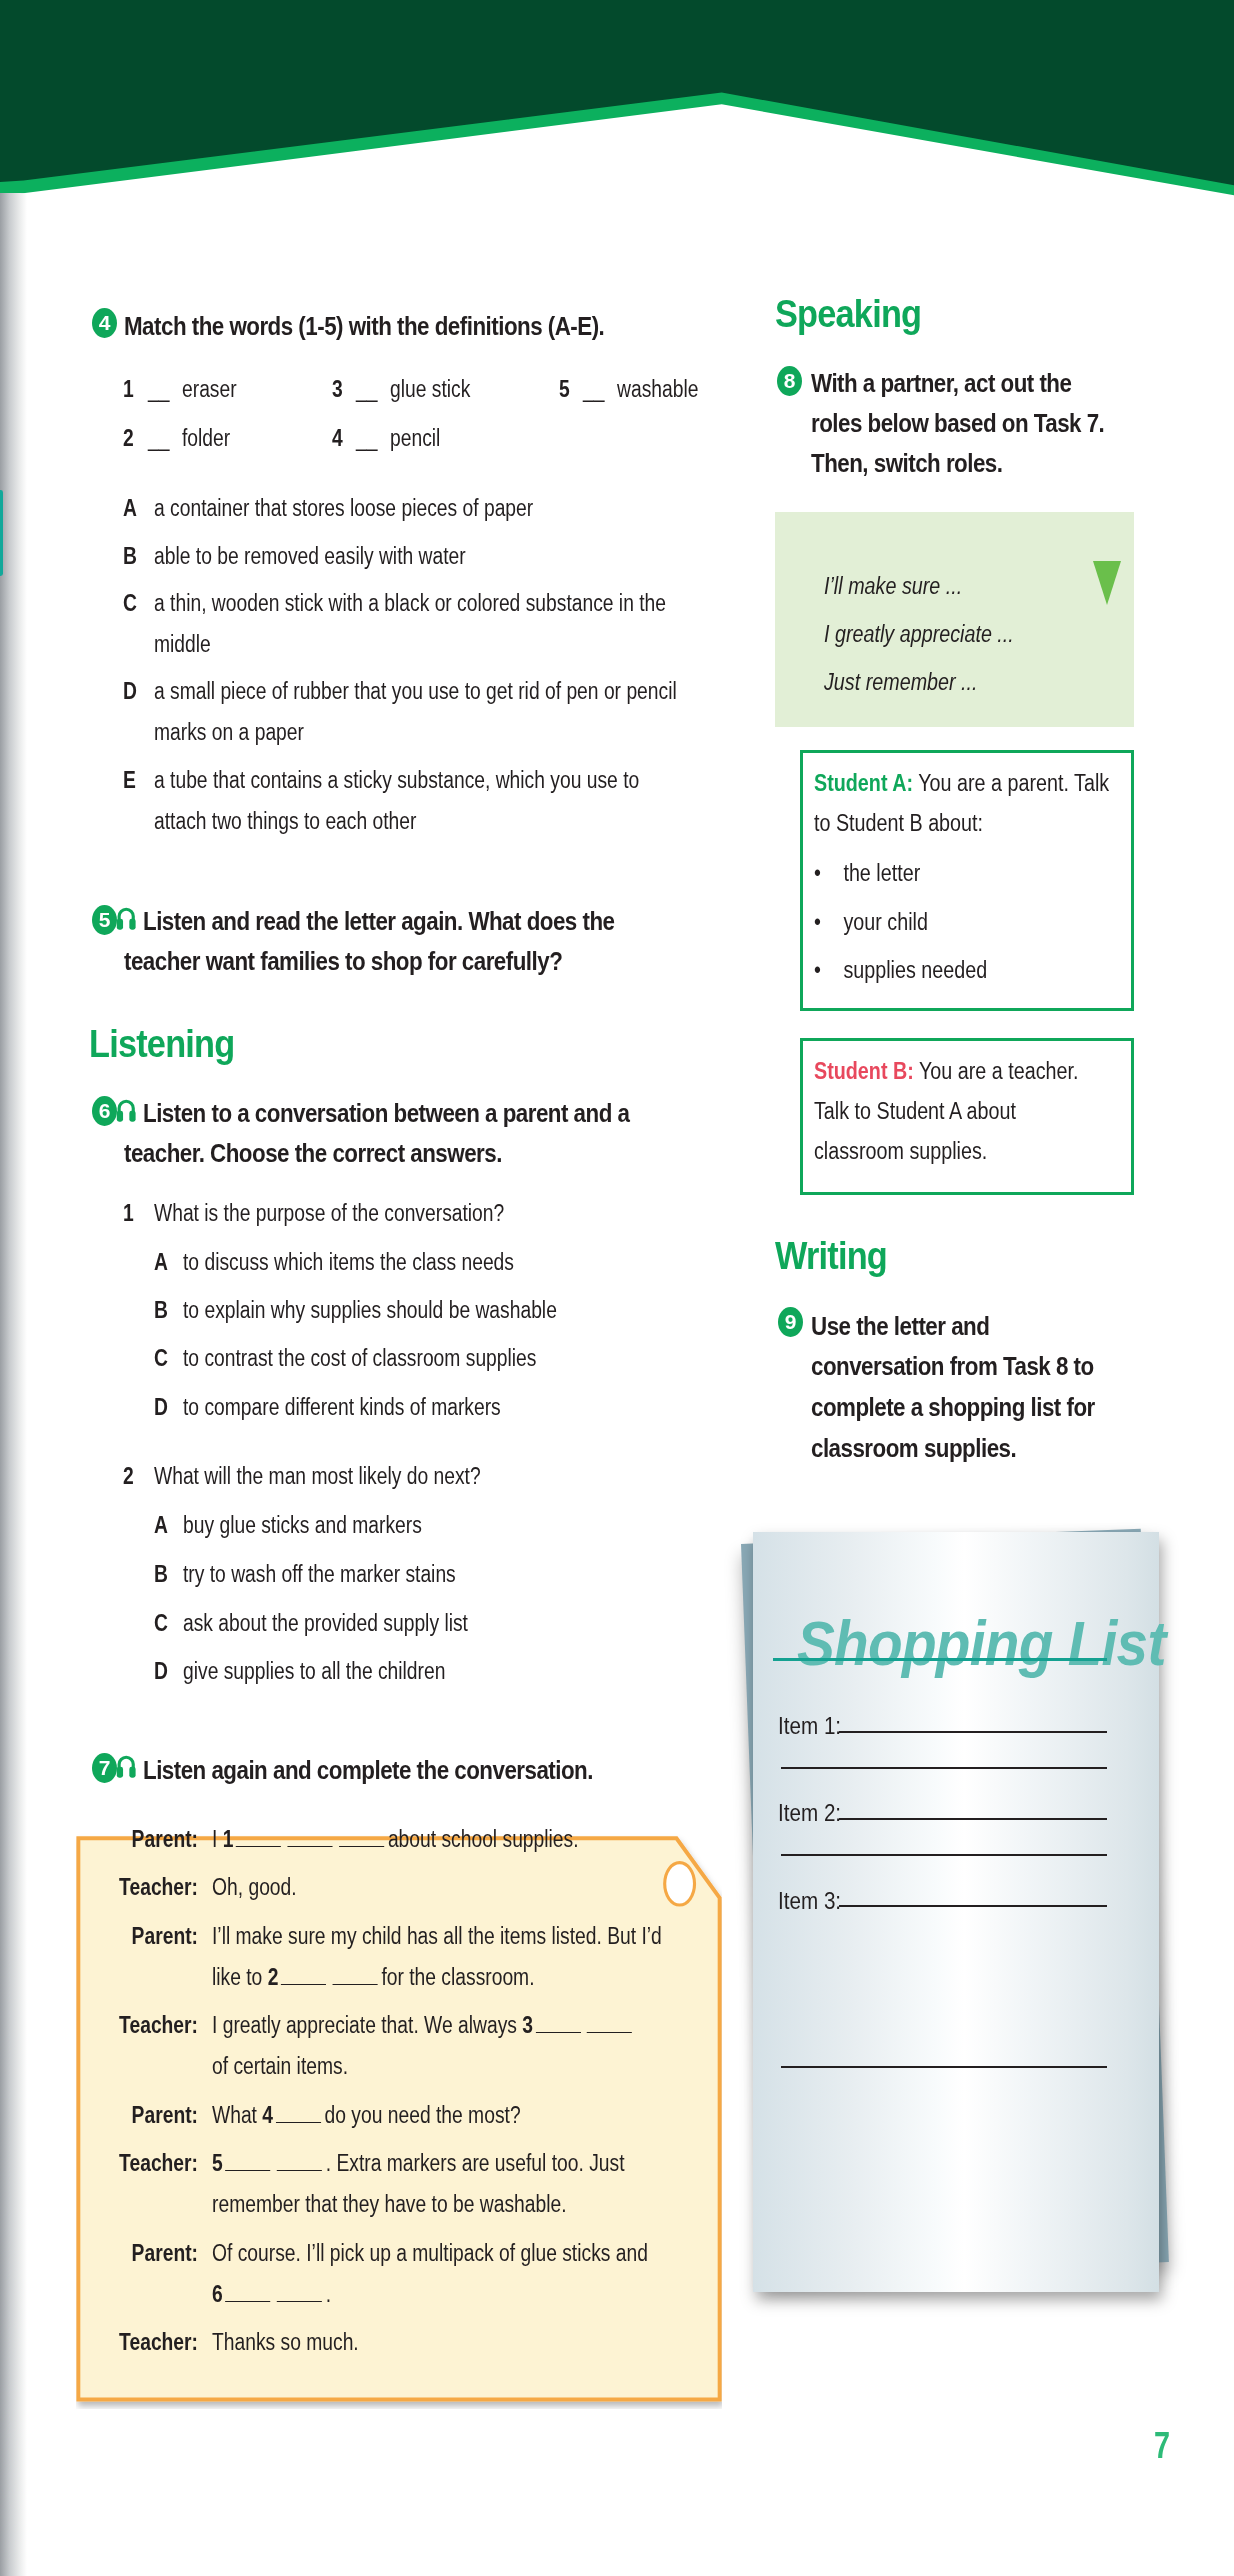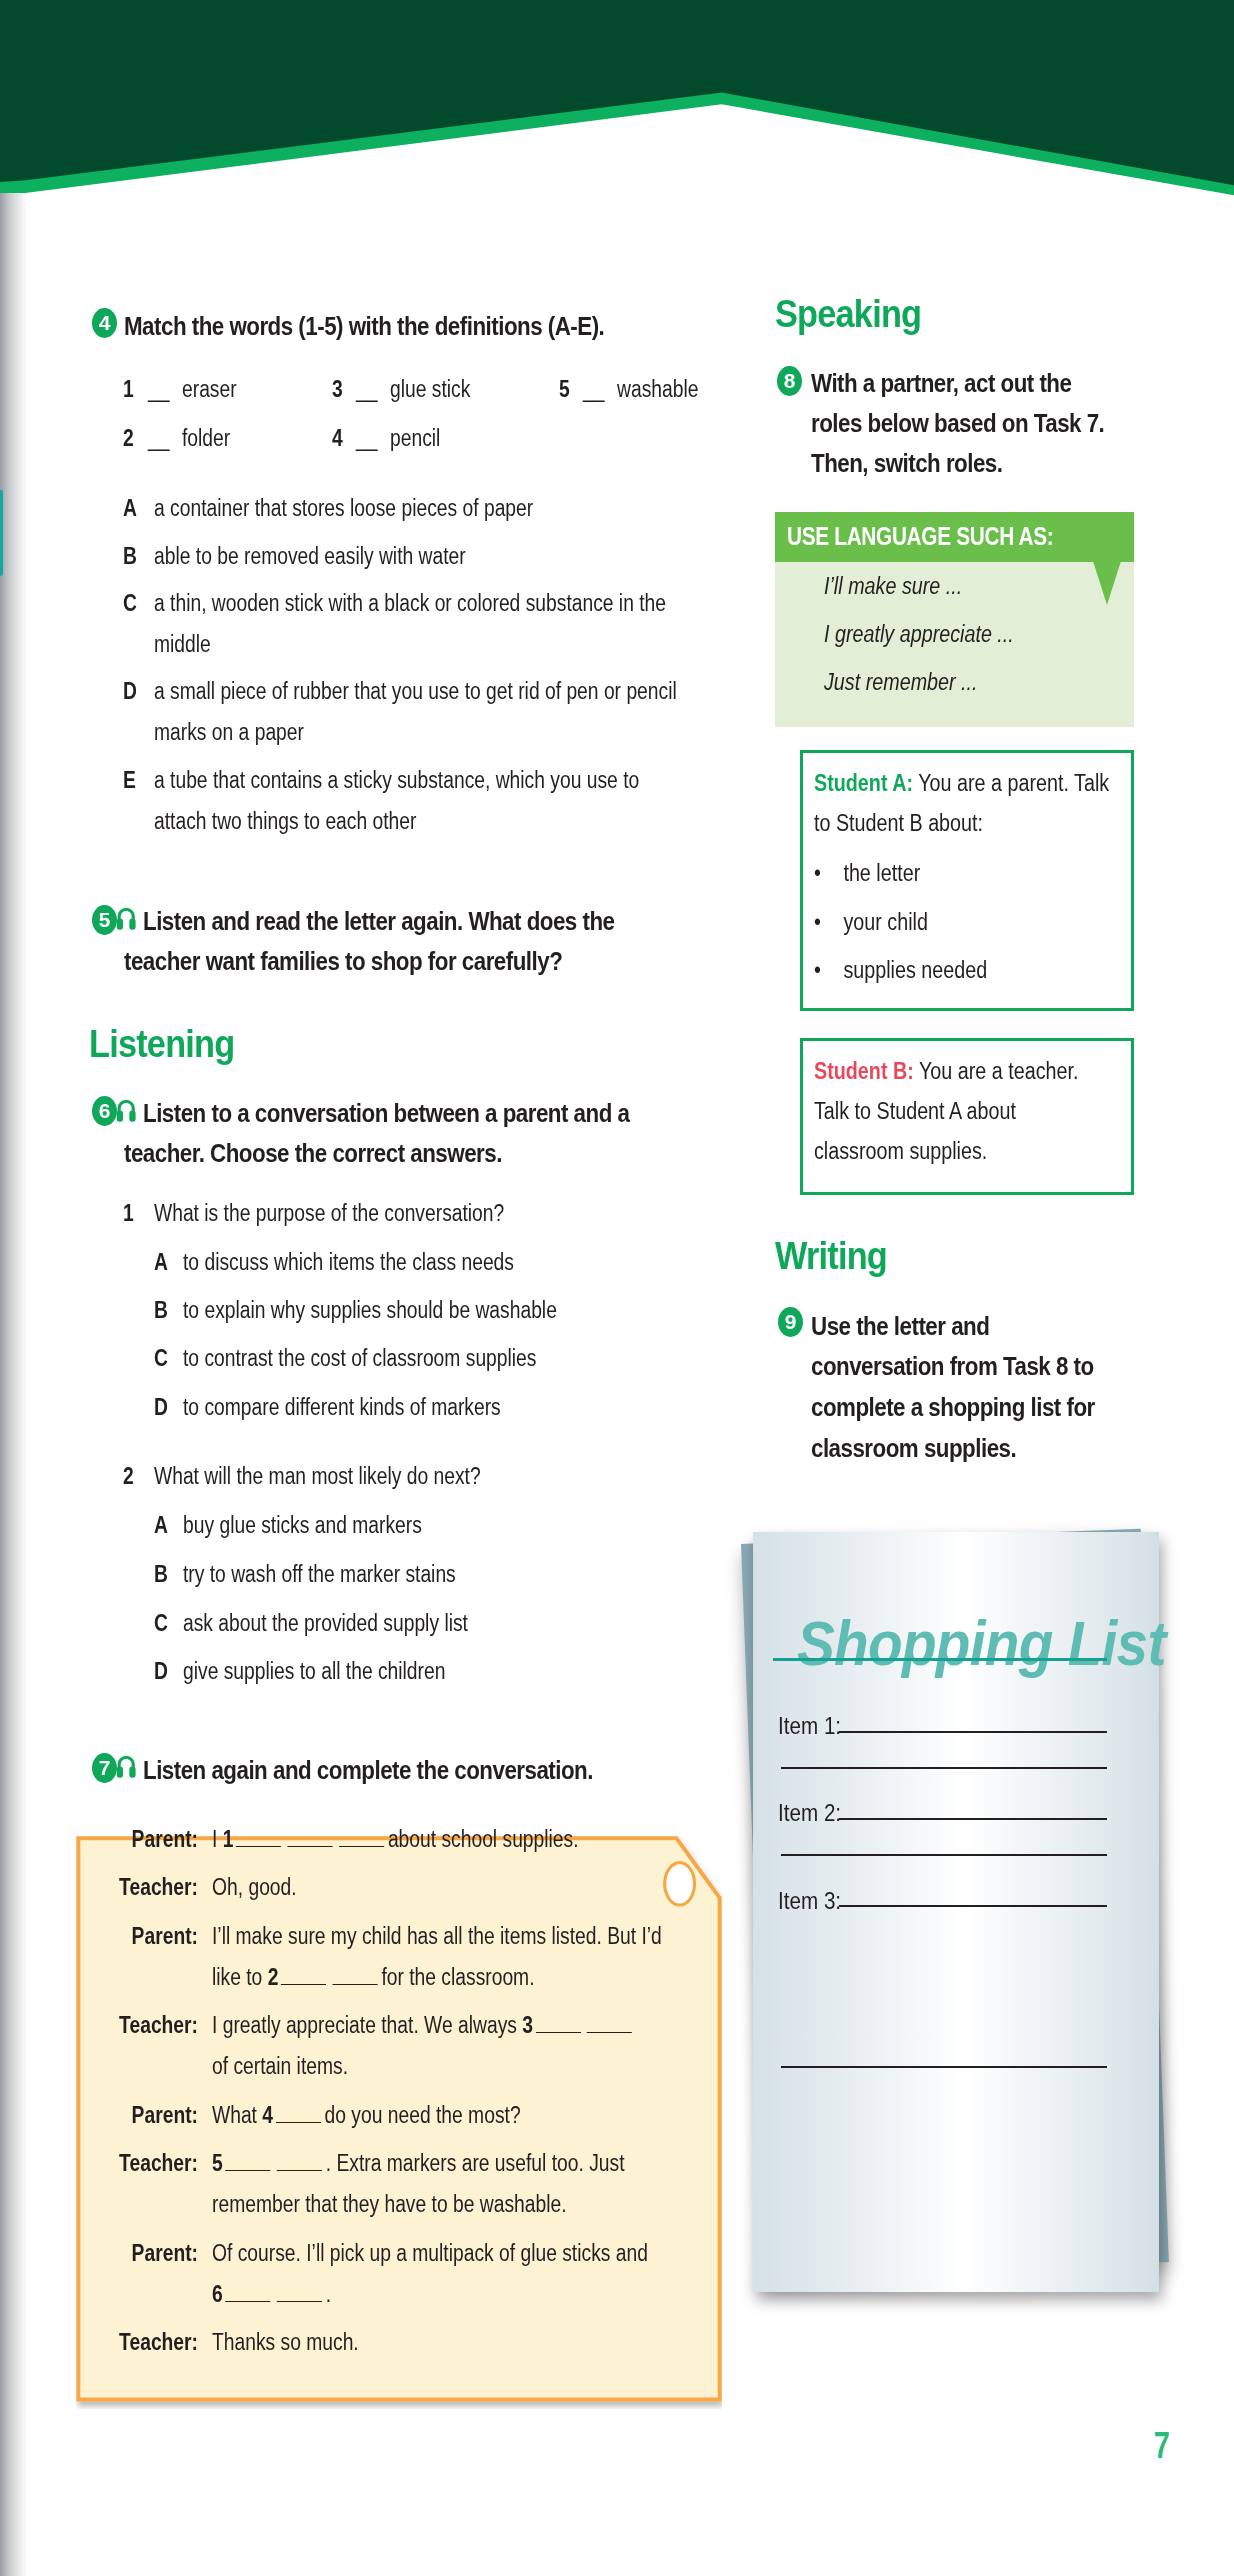--- a/index.html
+++ b/index.html
@@ -192,23 +192,20 @@
 <div class="dlg-line" style="left:212px;top:2327px;">Thanks so much.</div>
 
 <div class="section-title" style="left:775px;top:292px;">Speaking</div>
 
 <div class="num-circle" style="left:777px;top:366px;">8</div>
 <div class="task-title" style="left:811px;top:363px;">With a partner, act out the</div>
 <div class="task-title" style="left:811px;top:403px;">roles below based on Task 7.</div>
 <div class="task-title" style="left:811px;top:443px;">Then, switch roles.</div>
 
 <div class="lang-box">
-  <div class="lang-head">
-    <div class="lang-head-text">USE LANGUAGE SUCH AS:</div>
-  </div>
   <div class="lang-pointer"></div>
   <div class="lang-item" style="top:61px;">I’ll make sure ...</div>
   <div class="lang-item" style="top:109px;">I greatly appreciate ...</div>
   <div class="lang-item" style="top:157px;">Just remember ...</div>
 </div>
 
 <div class="role-box" style="left:800px;top:750px;width:334px;height:261px;"></div>
 <div class="role-text" style="left:814px;top:763px;"><span class="role-a">Student A:</span> <span>You are a parent. Talk</span></div>
 <div class="role-text" style="left:814px;top:803px;">to Student B about:</div>
 <div class="role-text" style="left:814px;top:853px;"><span class="bullet">•</span><span>the letter</span></div>

